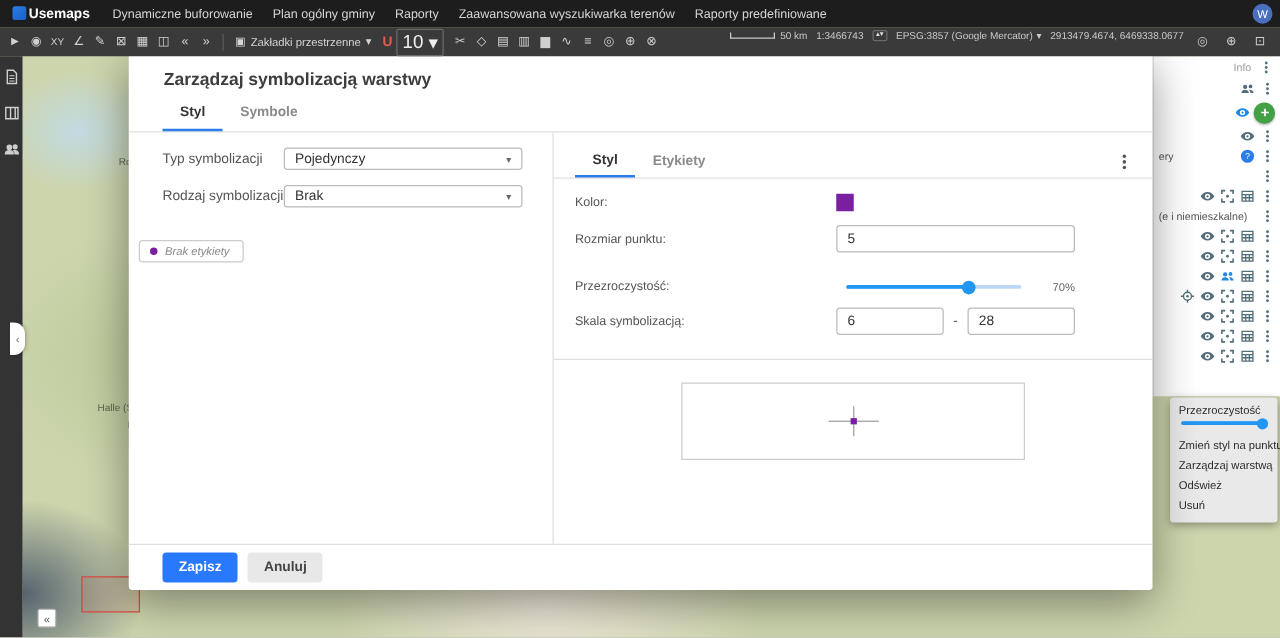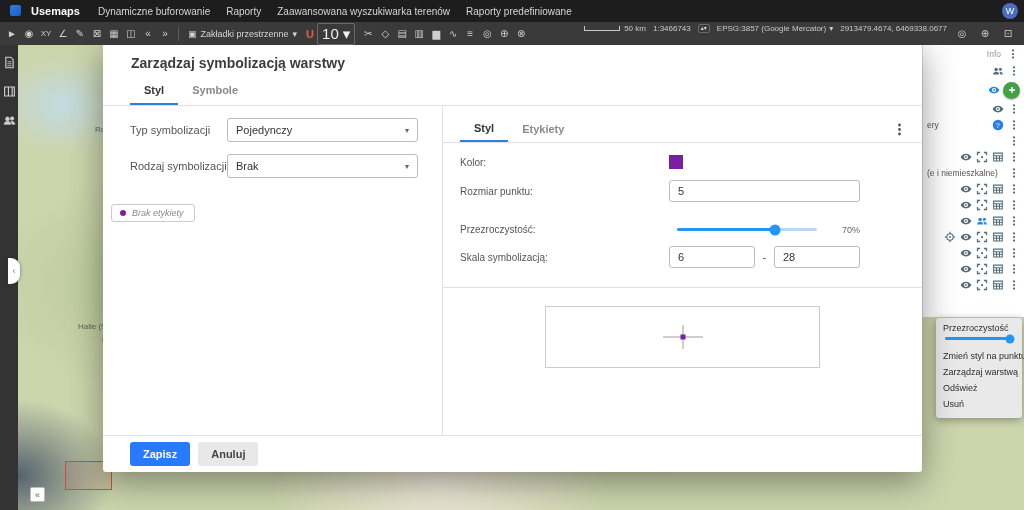--- a/index.html
+++ b/index.html
@@ -1,21 +1,21 @@
 <!DOCTYPE html>
 <html><head>
 <meta charset="utf-8">
 <style>
   *{margin:0;padding:0;box-sizing:border-box}
   body{font-family:"Liberation Sans","DejaVu Sans",sans-serif;background:#888}
   .app{position:relative;width:1024px;height:510px;overflow:hidden;background:#cdd5ad}
 
   
   .navbar{position:absolute;top:0;left:0;right:0;height:22px;background:#1d1d1d;display:flex;align-items:center;z-index:40;color:#ddd}
-  .brand{display:flex;align-items:flex-start;gap:10px;padding:0 10px;font-size:11px;font-weight:bold;color:#fff}
+  .brand{display:flex;align-items:flex-start;gap:2px;padding:0 10px;font-size:11px;font-weight:bold;color:#fff}
   .brand-logo{width:11px;height:11px;border-radius:2px;background:linear-gradient(135deg,#2b7de9,#1b5fc4)}
   .nav-item{font-size:10px;color:#d5d5d5;padding:0 8px;height:22px;display:flex;align-items:center;cursor:pointer;white-space:nowrap}
   .avatar{margin-left:auto;margin-right:6px;width:16px;height:16px;border-radius:50%;background:#4a6fbf;color:#fff;font-size:9px;display:flex;align-items:center;justify-content:center}
 
   
   .toolbar{position:absolute;top:22px;left:0;right:0;height:23px;background:#3a3a3a;display:flex;align-items:center;z-index:39;color:#cfcfcf;padding:0 4px;gap:1px}
   .tb-ic{width:16px;height:19px;display:flex;align-items:center;justify-content:center;font-size:10px;color:#cfcfcf;cursor:pointer;flex:none}
   .tb-ic.small{font-size:8px}
   .tb-sep{width:1px;height:14px;background:#5a5a5a;margin:0 4px;flex:none}
   .tb-bookmarks{display:flex;align-items:center;gap:4px;font-size:9px;color:#d5d5d5;padding:0 4px;cursor:pointer;white-space:nowrap}
@@ -72,21 +72,21 @@
   
   .modal{position:absolute;left:103px;top:42px;width:819px;height:430px;background:#fff;border-radius:3px;box-shadow:0 10px 35px rgba(0,0,0,.4);z-index:30;display:flex;flex-direction:column}
   .m-title{padding:13px 28px 8px;font-size:14px;font-weight:bold;color:#3d3d3d}
   .m-tabs{display:flex;border-bottom:1px solid #e0e0e0;padding-left:27px}
   .m-tab{font-size:11px;font-weight:bold;color:#8a8a8a;padding:5px 14px 7px;cursor:pointer}
   .m-tab.active{color:#333;border-bottom:2px solid #2b7de9}
   .m-body{flex:1;display:flex;min-height:0}
   .m-left{width:340px;border-right:1px solid #e0e0e0}
   .form-row{display:flex;align-items:center;justify-content:space-between;margin:12px 24px 0 27px}
   .form-row label{font-size:11px;color:#555}
-  .select{width:191px;height:24px;border:1px solid #bbb;border-radius:3px;display:flex;align-items:center;justify-content:space-between;padding:0 8px;font-size:11px;color:#333;cursor:pointer;background:#fff}
+  .select{width:191px;height:18px;border:1px solid #bbb;border-radius:3px;display:flex;align-items:center;justify-content:space-between;padding:0 8px;font-size:11px;color:#333;cursor:pointer;background:#fff}
   .select .caret{font-size:8px;color:#666}
   .legend-chip{display:inline-flex;align-items:center;gap:6px;border:1px solid #ccc;border-radius:3px;padding:3px 10px 3px 8px;margin:26px 0 0 8px}
   .legend-dot{width:6px;height:6px;border-radius:50%;background:#7b1fa2}
   .legend-chip em{font-size:9px;color:#8a8a8a}
   .m-right{flex:1;display:flex;flex-direction:column;min-width:0}
   .r-tabs{display:flex;align-items:center;border-bottom:1px solid #e0e0e0;margin-top:12px;padding:0 14px 0 17px}
   .r-tab{font-size:11px;font-weight:bold;color:#8a8a8a;padding:4px 14px 6px;cursor:pointer}
   .r-tab.active{color:#333;border-bottom:2px solid #2b7de9}
   .r-kebab{margin-left:auto;width:16px;height:16px;color:#555;cursor:pointer}
   .r-kebab svg{width:15px;height:15px;fill:currentColor}
@@ -161,20 +161,21 @@
 </svg>
 
 <div class="app">
 
   <header class="navbar">
     <div class="brand">
       <span class="brand-logo"></span>
       <span>Usemaps</span>
     </div>
     <span class="nav-item">Dynamiczne buforowanie</span>
+    <span class="nav-item">Plan ogólny gminy</span>
     <span class="nav-item">Raporty</span>
     <span class="nav-item">Zaawansowana wyszukiwarka terenów</span>
     <span class="nav-item">Raporty predefiniowane</span>
     <span class="avatar">W</span>
   </header>
 
   <div class="toolbar">
     <span class="tb-ic">►</span>
     <span class="tb-ic">◉</span>
     <span class="tb-ic small">XY</span>

